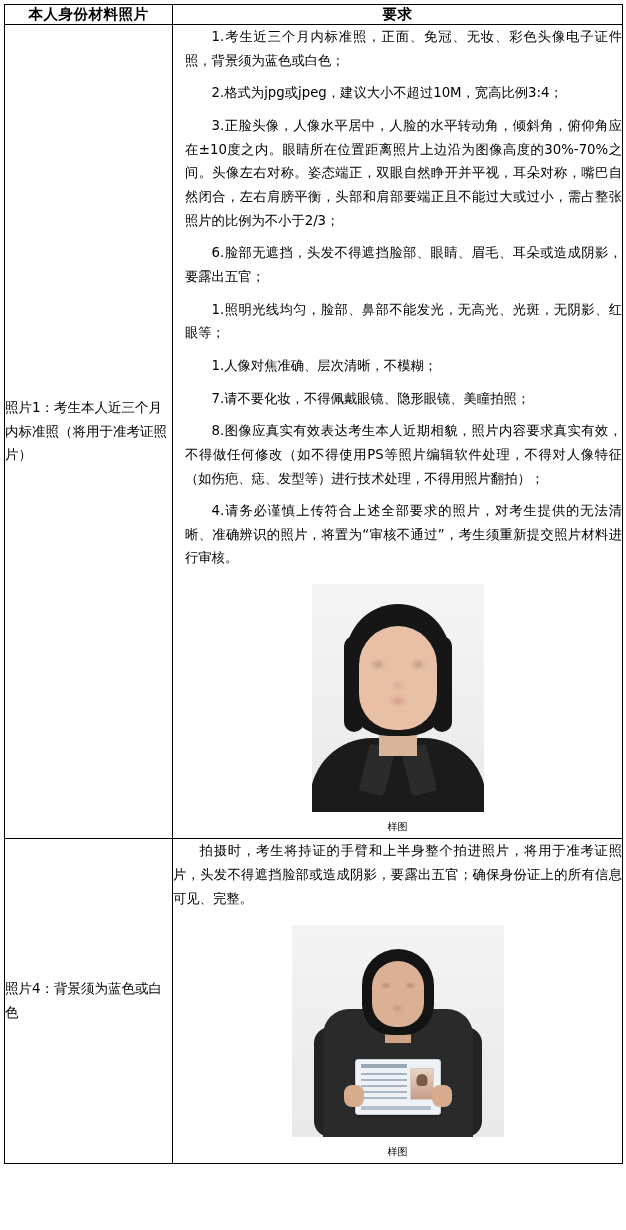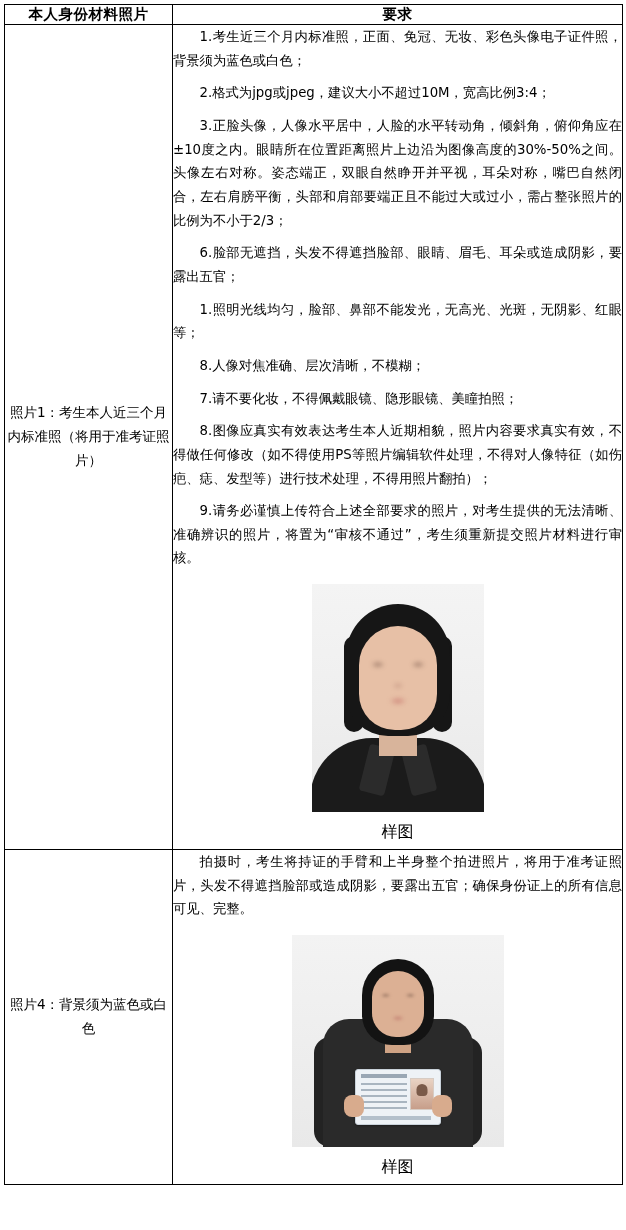--- a/index.html
+++ b/index.html
@@ -31,34 +31,34 @@
   .col-right { width: 450px; }
 
   .hdr-cell {
     text-align: center;
     font-weight: bold;
     font-size: 14.5px;
     padding: 9px 4px;
     letter-spacing: 0.5px;
   }
   .label-cell {
-    text-align: center;
+    text-align: left;
     font-size: 13.5px;
     line-height: 1.75;
     padding: 8px 14px;
     margin-top: 16px;
   }
   .content-cell {
     padding: 10px 12px 10px 12px;
     font-size: 13.3px;
     line-height: 1.78;
     text-align: justify;
   }
   .content-cell p {
-    margin: 0 0 9px 0;
+    margin: 0 0 9px 12px;
     text-indent: 2em;
   }
   .content-cell p:last-child {
     margin-bottom: 0;
   }
   .plain-cell {
     padding: 14px 12px;
     font-size: 13.3px;
     line-height: 1.8;
     text-align: justify;
@@ -70,21 +70,21 @@
 
   
   .photo-wrap {
     margin-top: 14px;
     display: flex;
     flex-direction: column;
     align-items: center;
   }
   .photo-caption {
     text-align: center;
-    font-size: 16px;
+    font-size: 10px;
     margin-top: 6px;
     margin-bottom: 2px;
   }
 
   
   .id-photo {
     width: 172px;
     height: 228px;
     background: #f2f2f2;
     position: relative;
@@ -311,27 +311,27 @@
       <tr>
         <td class="hdr-cell">本人身份材料照片</td>
         <td class="hdr-cell">要求</td>
       </tr>
 
       <tr>
         <td class="label-cell">照片1：考生本人近三个月内标准照（将用于准考证照片）</td>
         <td class="content-cell">
           <p>1.考生近三个月内标准照，正面、免冠、无妆、彩色头像电子证件照，背景须为蓝色或白色；</p>
           <p>2.格式为jpg或jpeg，建议大小不超过10M，宽高比例3:4；</p>
-          <p>3.正脸头像，人像水平居中，人脸的水平转动角，倾斜角，俯仰角应在±10度之内。眼睛所在位置距离照片上边沿为图像高度的30%-50%之间。头像左右对称。姿态端正，双眼自然睁开并平视，耳朵对称，嘴巴自然闭合，左右肩膀平衡，头部和肩部要端正且不能过大或过小，需占整张照片的比例为不小于2/3；</p>
+          <p>3.正脸头像，人像水平居中，人脸的水平转动角，倾斜角，俯仰角应在±10度之内。眼睛所在位置距离照片上边沿为图像高度的30%-70%之间。头像左右对称。姿态端正，双眼自然睁开并平视，耳朵对称，嘴巴自然闭合，左右肩膀平衡，头部和肩部要端正且不能过大或过小，需占整张照片的比例为不小于2/3；</p>
           <p>6.脸部无遮挡，头发不得遮挡脸部、眼睛、眉毛、耳朵或造成阴影，要露出五官；</p>
           <p>1.照明光线均匀，脸部、鼻部不能发光，无高光、光斑，无阴影、红眼等；</p>
-          <p>8.人像对焦准确、层次清晰，不模糊；</p>
+          <p>1.人像对焦准确、层次清晰，不模糊；</p>
           <p>7.请不要化妆，不得佩戴眼镜、隐形眼镜、美瞳拍照；</p>
           <p>8.图像应真实有效表达考生本人近期相貌，照片内容要求真实有效，不得做任何修改（如不得使用PS等照片编辑软件处理，不得对人像特征（如伤疤、痣、发型等）进行技术处理，不得用照片翻拍）；</p>
-          <p>9.请务必谨慎上传符合上述全部要求的照片，对考生提供的无法清晰、准确辨识的照片，将置为“审核不通过”，考生须重新提交照片材料进行审核。</p>
+          <p>4.请务必谨慎上传符合上述全部要求的照片，对考生提供的无法清晰、准确辨识的照片，将置为“审核不通过”，考生须重新提交照片材料进行审核。</p>
 
           <div class="photo-wrap">
             <div class="id-photo">
               <div class="idp-bg"></div>
               <div class="idp-shoulders"></div>
               <div class="idp-collar-l"></div>
               <div class="idp-collar-r"></div>
               <div class="idp-neck"></div>
               <div class="idp-hair-side-l"></div>
               <div class="idp-hair-side-r"></div>

